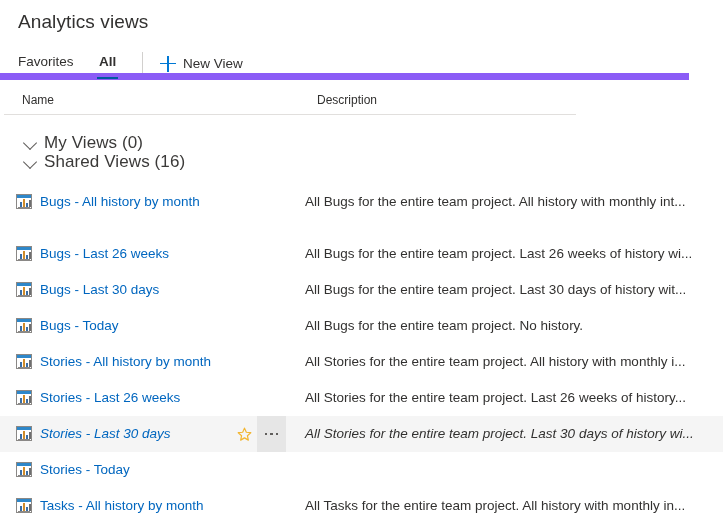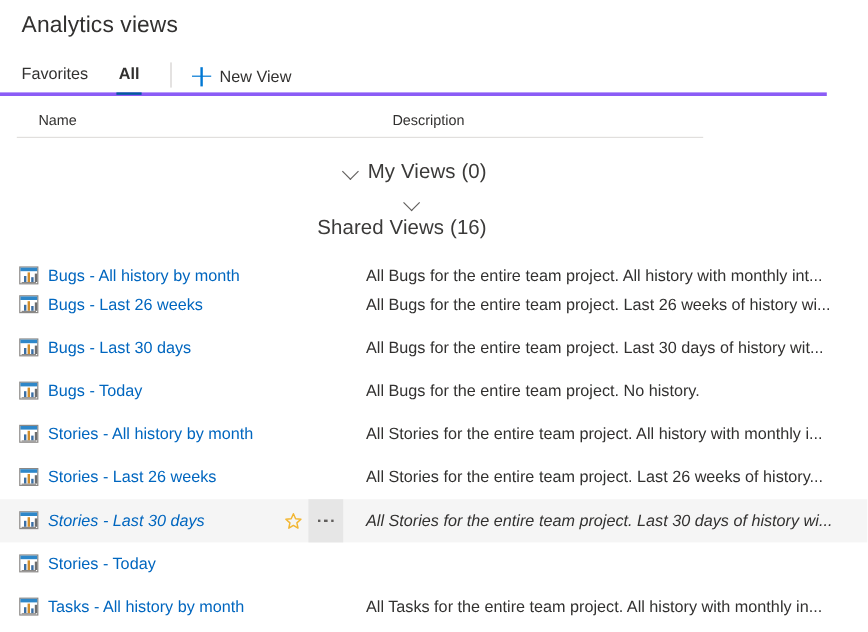--- a/index.html
+++ b/index.html
@@ -35,21 +35,21 @@
     white-space: nowrap;
   }
 
   
   .tabbar {
     position: absolute;
     left: 0;
     top: 48px;
     width: 689px;
     height: 32px;
-    border-bottom: 3px solid #8b5cf6;
+    border-bottom: 7px solid #8b5cf6;
     box-sizing: border-box;
   }
   .tab {
     position: absolute;
     top: 0;
     height: 31px;
     font-size: 13.5px;
     color: #323130;
     line-height: 28px;
     white-space: nowrap;
@@ -107,21 +107,21 @@
   }
   .newview .newview-label {
     font-size: 13.5px;
     color: #323130;
     white-space: nowrap;
   }
 
   
   .colheaders {
     position: absolute;
-    left: 14px;
+    left: 4px;
     top: 88px;
     width: 572px;
     height: 27px;
     border-bottom: 1px solid #e1dfdd;
     box-sizing: border-box;
   }
   .colheader {
     position: absolute;
     top: 5px;
     font-size: 12px;
@@ -133,24 +133,23 @@
 
   
   .group-row {
     position: absolute;
     left: 0;
     width: 668px;
     height: 34px;
     display: flex;
     align-items: center;
     cursor: pointer;
-    justify-content: center;
   }
   .group-my     { top: 126px; }
-  .group-shared { top: 162px; flex-direction: column; }
+  .group-shared { top: 145px; }
 
   .chevron-icon {
     position: relative;
     display: inline-block;
     width: 22px;
     height: 22px;
     margin-left: 20px;
     flex: none;
   }
   .chevron-icon::before {
@@ -314,21 +313,21 @@
     <span class="chevron-icon"></span>
     <span class="group-label">My Views (0)</span>
   </div>
 
   <div class="group-row group-shared">
     <span class="chevron-icon"></span>
     <span class="group-label">Shared Views (16)</span>
   </div>
 
   <div id="rows-container">
-      <div class="row" style="top: 212px;">
+      <div class="row" style="top: 184px;">
         <span class="report-icon">
           <span class="icon-topbar"></span>
           <span class="bar b1"></span>
           <span class="bar b2"></span>
           <span class="bar b3"></span>
           <span class="bar b4"></span>
           <span class="icon-base"></span>
         </span>
         <span class="row-name">Bugs - All history by month</span>
         <span class="row-desc">All Bugs for the entire team project. All history with monthly int...</span>

